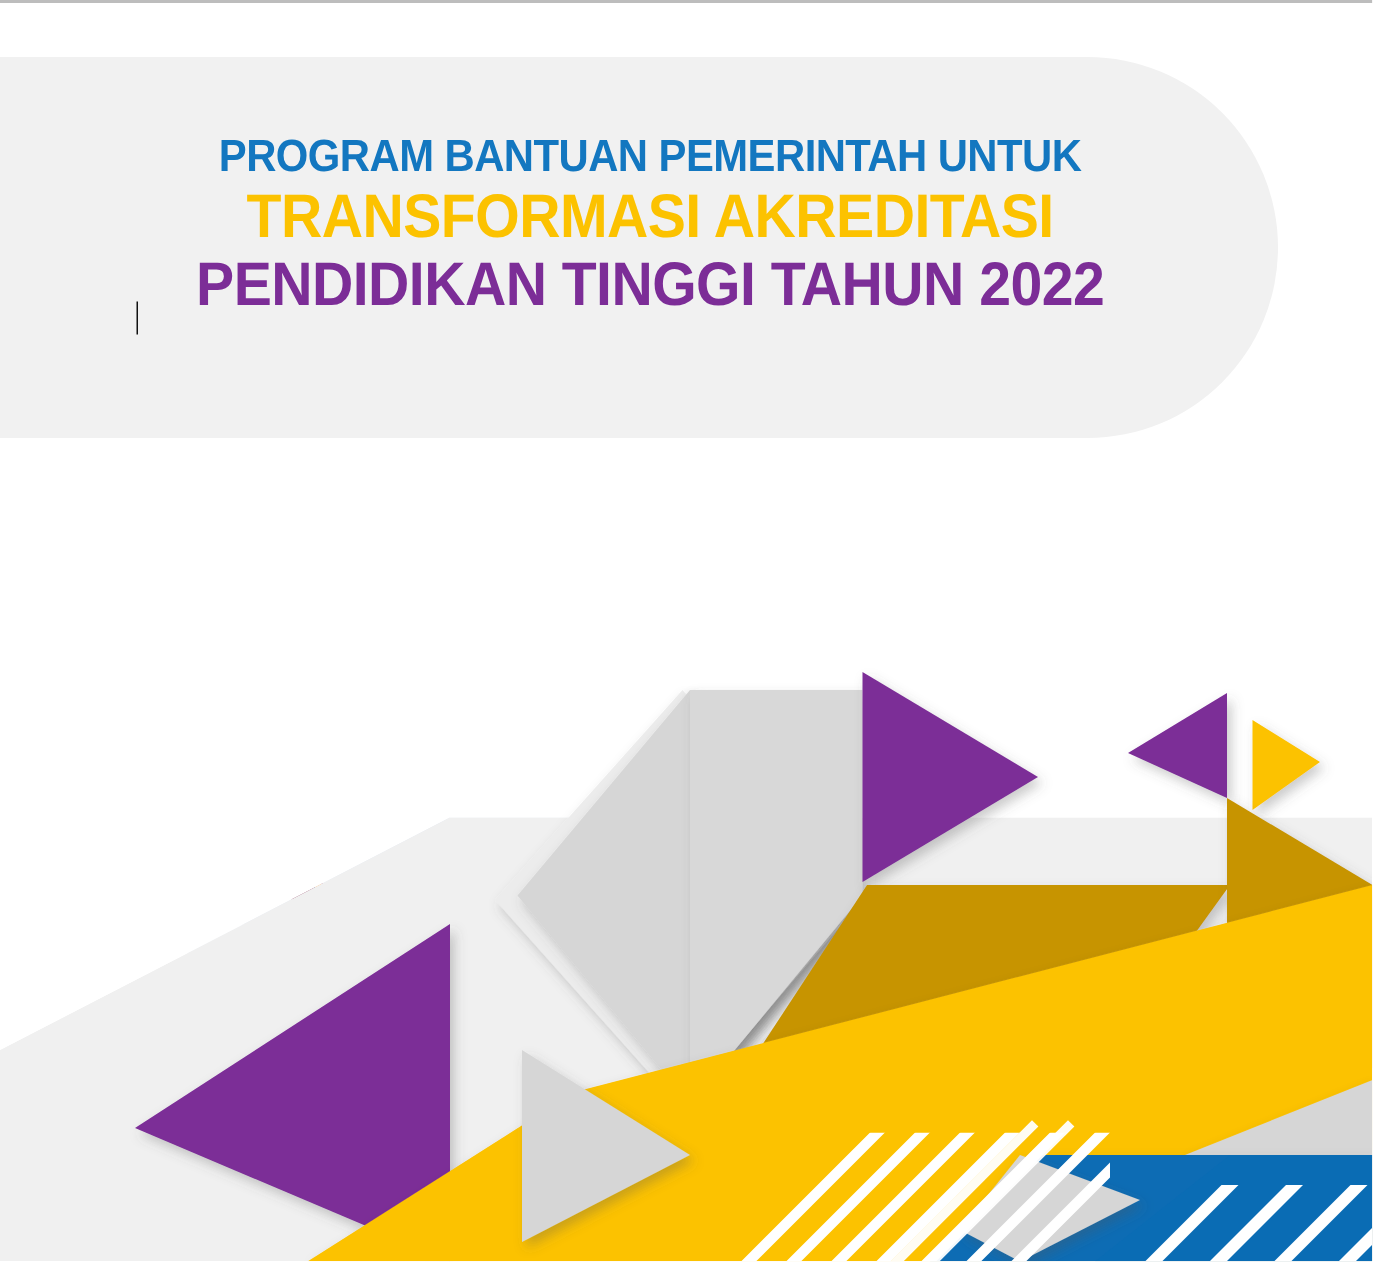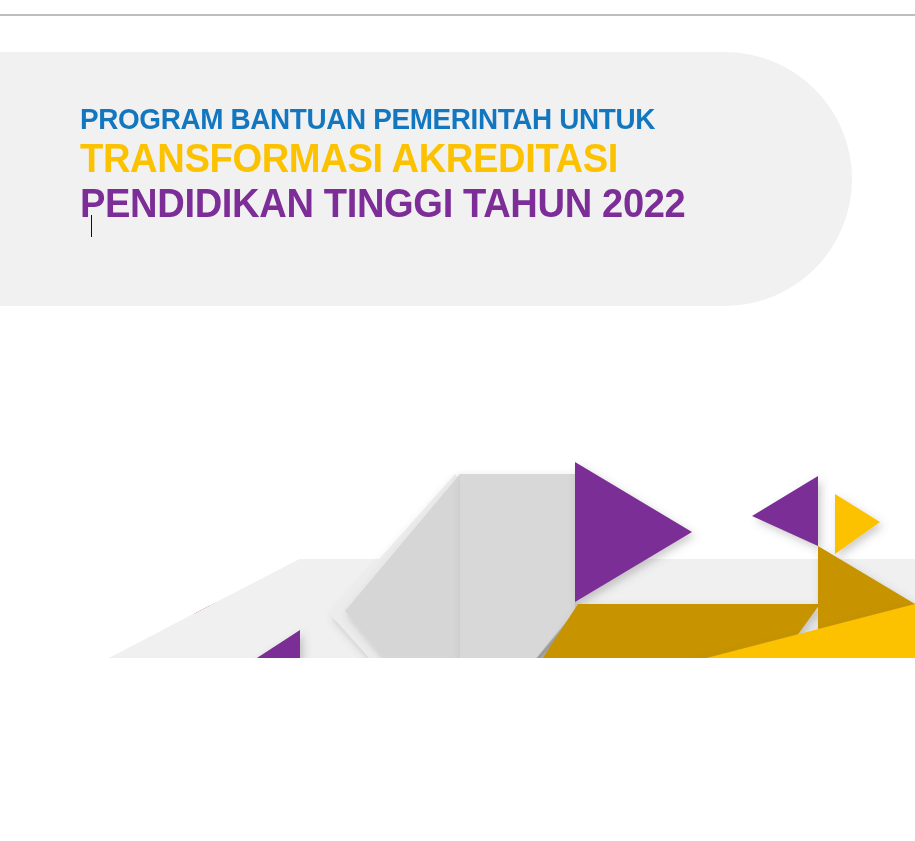--- a/index.html
+++ b/index.html
@@ -8,24 +8,25 @@
     width:915px;height:841px;
     background:#ffffff;
     font-family:"Liberation Sans", sans-serif;
     overflow:hidden;
     position:relative;
   }
 
   
   #slide{
     position:absolute;
-    left:0;top:14px;
-    width:915px;height:644px;
+    left:0;top:0;
+    width:915px;height:841px;
     overflow:hidden;
     background:#ffffff;
+    text-align:center;
   }
 
   
   .top-rule{
     position:absolute;left:0;top:0;
     width:915px;height:2px;
     background:#bdbdbd;
   }
 
   

